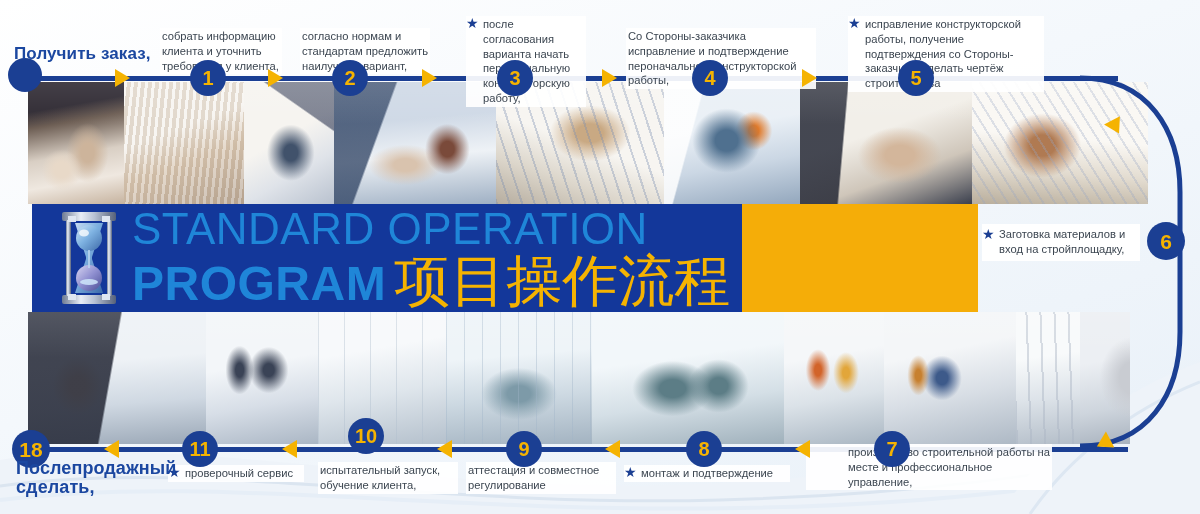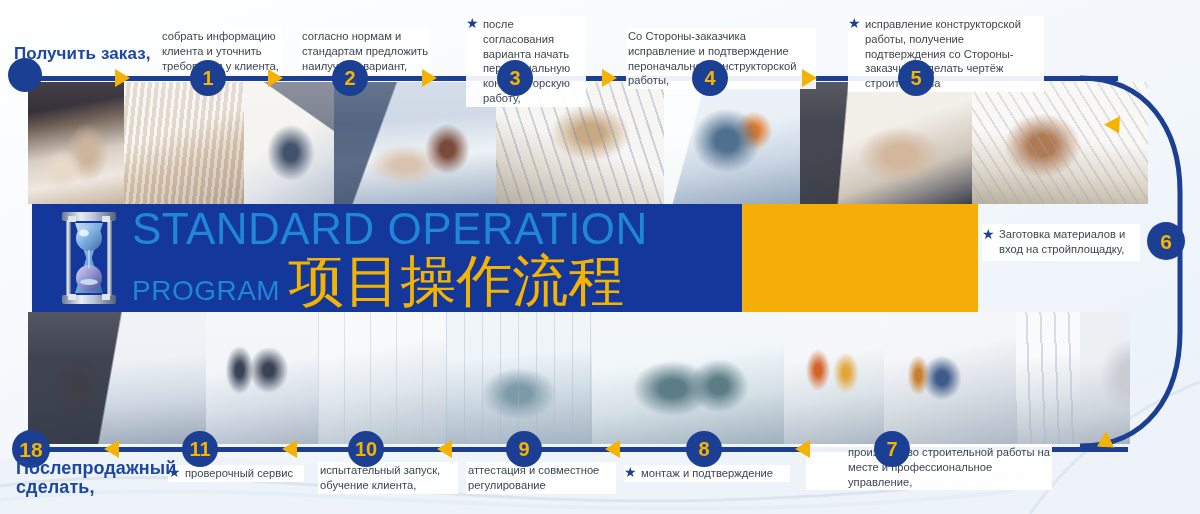--- a/index.html
+++ b/index.html
@@ -169,21 +169,21 @@
     width: 236px; height: 108px;
     background: #f5ad08; z-index: 13;
   }
   .hourglass { position: relative; width: 66px; height: 96px; margin-left: 24px; flex: none; z-index: 14;}
   .btitle { position: relative; z-index: 14; margin-left: 10px; }
   .btitle .l1 {
     color: #1f86d8; font-size: 44px; font-weight: 400;
     letter-spacing: .5px; line-height: 1.02; white-space: nowrap;
   }
   .btitle .l2 { line-height: 1.02; white-space: nowrap; }
-  .btitle .l2 .en { color:#1f86d8; font-size: 28px; font-weight: 400; letter-spacing:.5px;}
+  .btitle .l2 .en { color:#1f86d8; font-size: 48px; font-weight: 700; letter-spacing:.5px;}
   .btitle .l2 .cn { color:#f5b301; font-size: 56px; font-weight: 400; margin-left: 8px;}
 </style>
 </head>
 <body>
 
 <div id="stage">
 
   <svg class="swoosh" style="left:0;top:400px;width:1200px;height:114px;" viewBox="0 0 1200 114" preserveAspectRatio="none">
     <path d="M0,60 C180,30 420,96 700,84 C920,74 1080,40 1200,18 L1200,114 L0,114 Z" fill="#eef3f9"></path>
     <path d="M0,86 C200,58 430,108 720,100 C950,94 1090,66 1200,48" fill="none" stroke="#dbe5f0" stroke-width="3"></path>
@@ -336,21 +336,21 @@
     <span>монтаж и подтверждение</span>
   </div>
   <div class="arrow left" style="left:605px; top:440px;"></div>
 
   <div class="node" style="left:506px; top:431px;">
       <span>9</span>
     </div>
   <div class="cap" style="left:466px; top:462px; width:150px;"><span>аттестация и совместное регулирование</span></div>
   <div class="arrow left" style="left:437px; top:440px;"></div>
 
-  <div class="node" style="left:348px; top:431px;">
+  <div class="node" style="left:348px; top:418px;">
       <span>10</span>
     </div>
   <div class="cap" style="left:318px; top:462px; width:140px;"><span>испытательный запуск, обучение клиента,</span></div>
   <div class="arrow left" style="left:282px; top:440px;"></div>
 
   <div class="node" style="left:182px; top:431px;">
       <span>11</span>
     </div>
   <div class="cap starred" style="left:168px; top:465px; width:136px;">
     <span class="star">★</span>

